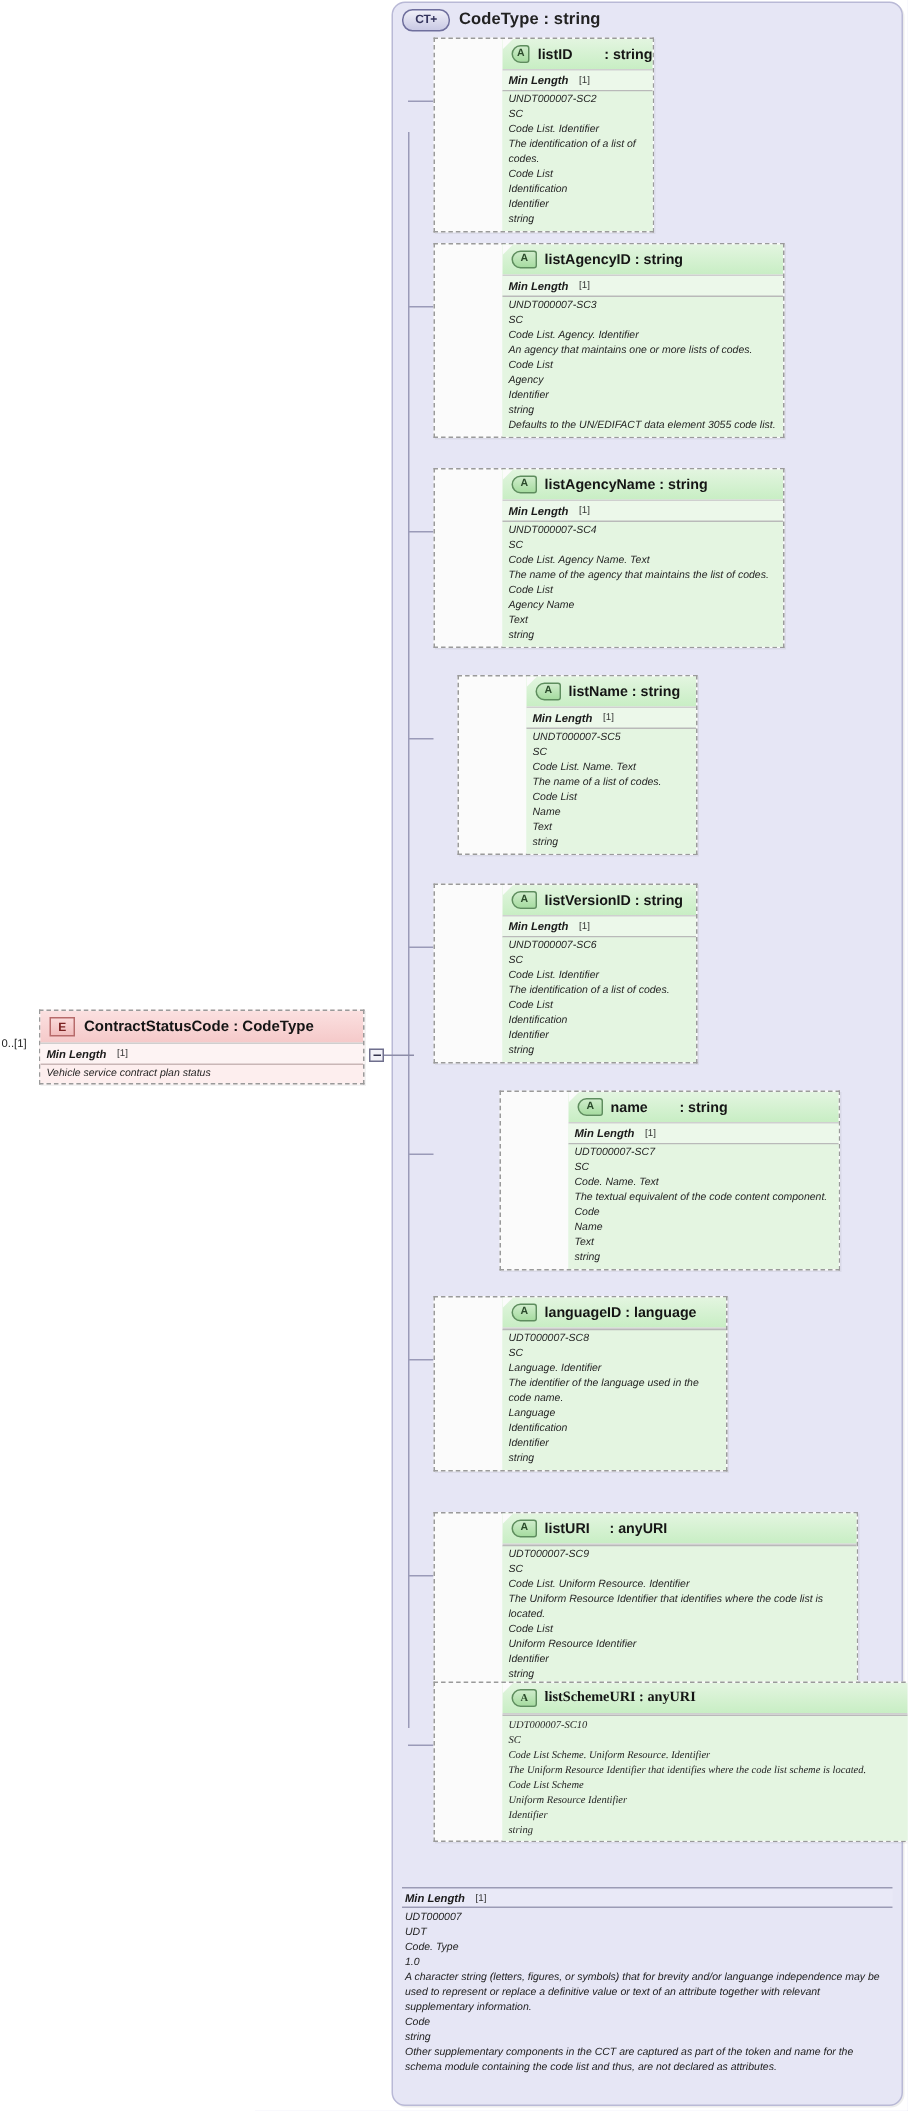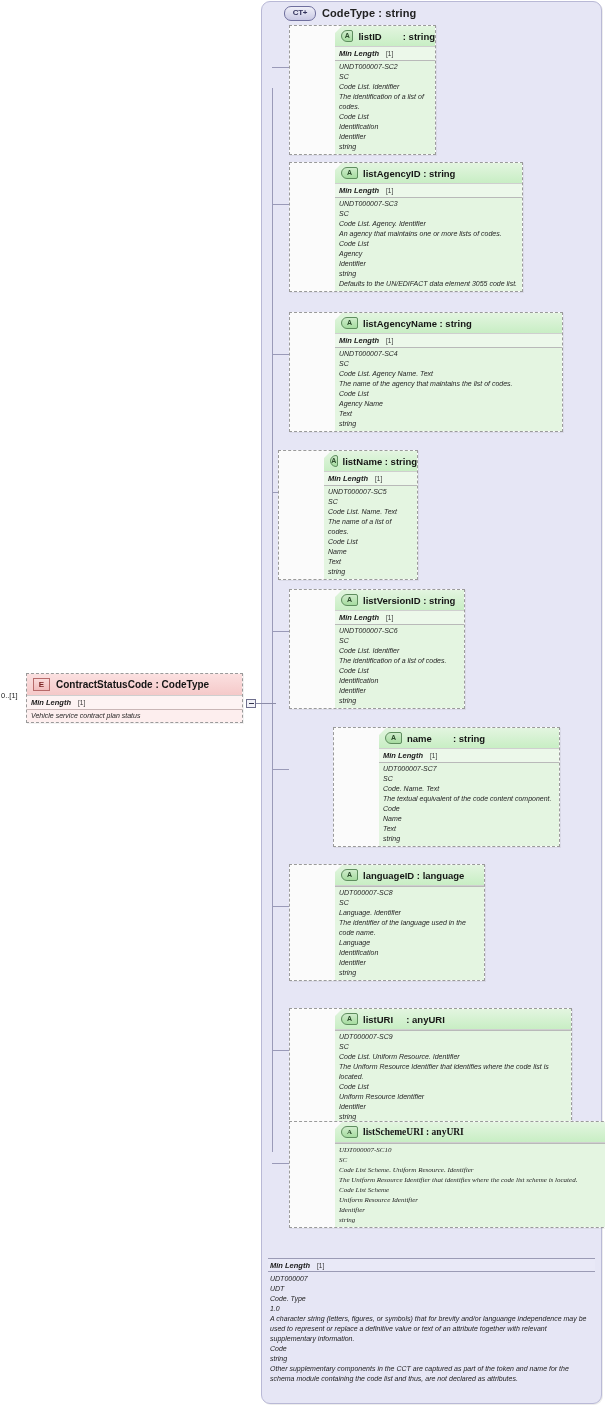--- a/index.html
+++ b/index.html
@@ -13,21 +13,21 @@
   
   #ct-container{
     left:261px;top:1px;width:341px;height:1403px;
     background:#e6e6f5;
     border:1px solid #b9b9d6;
     border-radius:9px;
     box-sizing:border-box;
     box-shadow:1px 1px 0 rgba(0,0,0,.07);
   }
   #ct-header{
-    left:284px;top:4px;height:18px;display:flex;align-items:center;gap:6px;
+    left:268px;top:4px;height:18px;display:flex;align-items:center;gap:6px;
   }
   .ct-badge{
     display:inline-block;width:30px;height:13px;line-height:11px;
     border:1px solid #6f6f9d;border-radius:7px;
     background:linear-gradient(#efeff8,#c9c9e4);
     font-size:8px;font-weight:bold;text-align:center;color:#33335c;
     letter-spacing:-0.3px;
   }
   #ct-title{font-size:11px;font-weight:bold;color:#222;letter-spacing:.1px;}
 
@@ -203,21 +203,21 @@
           <div>An agency that maintains one or more lists of codes.</div>
           <div>Code List</div>
           <div>Agency</div>
           <div>Identifier</div>
           <div>string</div>
           <div>Defaults to the UN/EDIFACT data element 3055 code list.</div>
         </div>
       </div>
     </div>
     <div class="abs stub" style="left: 272px; top: 354px; width: 17px;"></div>
-    <div class="abs attr-box" style="left: 289px; top: 312px; width: 274px;">
+    <div class="abs attr-box" style="left: 289px; top: 312px; width: 234px;">
       <div class="attr-head">
         <span class="a-badge">A</span>
         <span class="attr-name">listAgencyName : string</span>
       </div>
       <div class="attr-body">
         <div class="minlen">
           <span class="minlen-label">Min Length</span>
           <span class="minlen-val">[1]</span>
         </div>
         <div class="annot">
@@ -226,21 +226,21 @@
           <div>Code List. Agency Name. Text</div>
           <div>The name of the agency that maintains the list of codes.</div>
           <div>Code List</div>
           <div>Agency Name</div>
           <div>Text</div>
           <div>string</div>
         </div>
       </div>
     </div>
     <div class="abs stub" style="left: 272px; top: 492px; width: 17px;"></div>
-    <div class="abs attr-box" style="left: 278px; top: 450px; width: 140px;">
+    <div class="abs attr-box" style="left: 305px; top: 450px; width: 160px;">
       <div class="attr-head">
         <span class="a-badge">A</span>
         <span class="attr-name">listName : string</span>
       </div>
       <div class="attr-body">
         <div class="minlen">
           <span class="minlen-label">Min Length</span>
           <span class="minlen-val">[1]</span>
         </div>
         <div class="annot">

